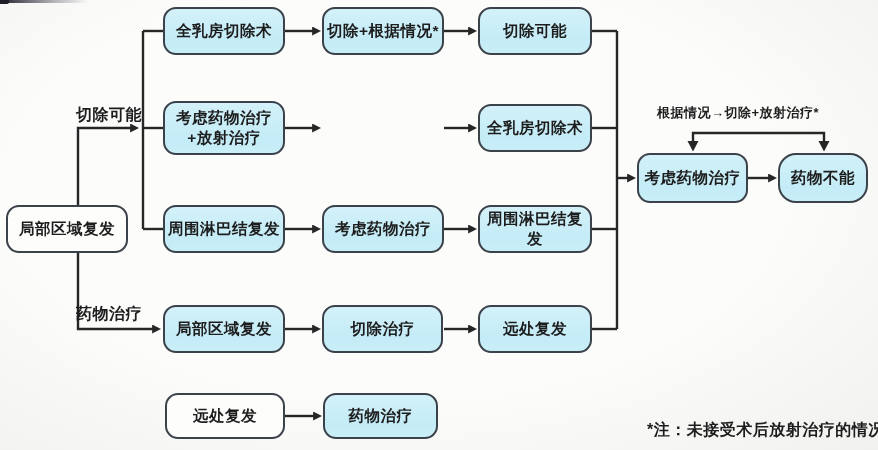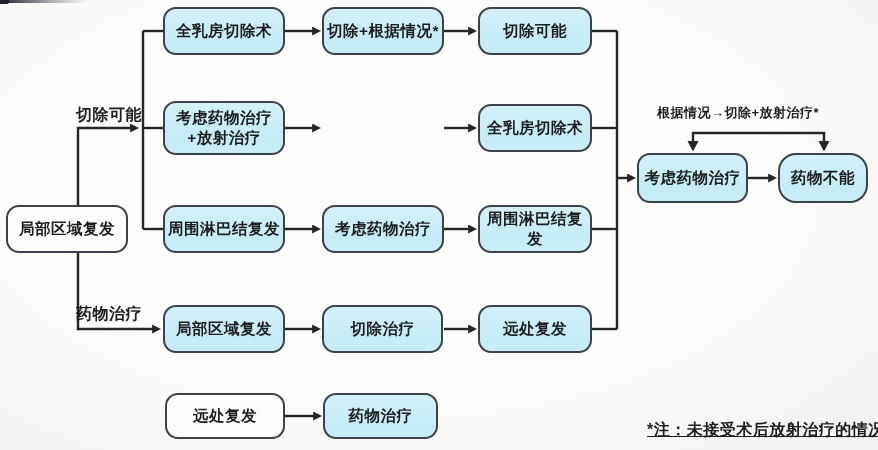--- a/index.html
+++ b/index.html
@@ -124,18 +124,18 @@
 
   <div class="node white" style="left:165px;top:393px;width:120px;height:46px;">远处复发</div>
   <div class="node cyan" style="left:323px;top:393px;width:115px;height:46px;">药物治疗</div>
 
   <div class="node cyan" style="left:637px;top:153px;width:111px;height:50px;">考虑药物治疗</div>
   <div class="node cyan" style="left:778px;top:153px;width:90px;height:50px;border-radius:18px;">药物不能</div>
 
   <div class="flabel" style="left:76px;top:105px;width:64px;">切除可能</div>
   <div class="flabel" style="left:76px;top:304px;width:64px;">药物治疗</div>
   <div class="flabel" style="left:630px;top:104px;width:216px;font-size:13px;">根据情况→切除+放射治疗*</div>
-  <div class="flabel" style="left:647px;top:420px;width:224px;text-decoration:underline;">*注：未接受术后放射治疗的情况</div>
+  <div class="flabel" style="left:647px;top:420px;width:224px;">*注：未接受术后放射治疗的情况</div>
 
   <div class="edge-artifact"></div>
   <div class="edge-corner"></div>
 
 </div>
 
 </body></html>

